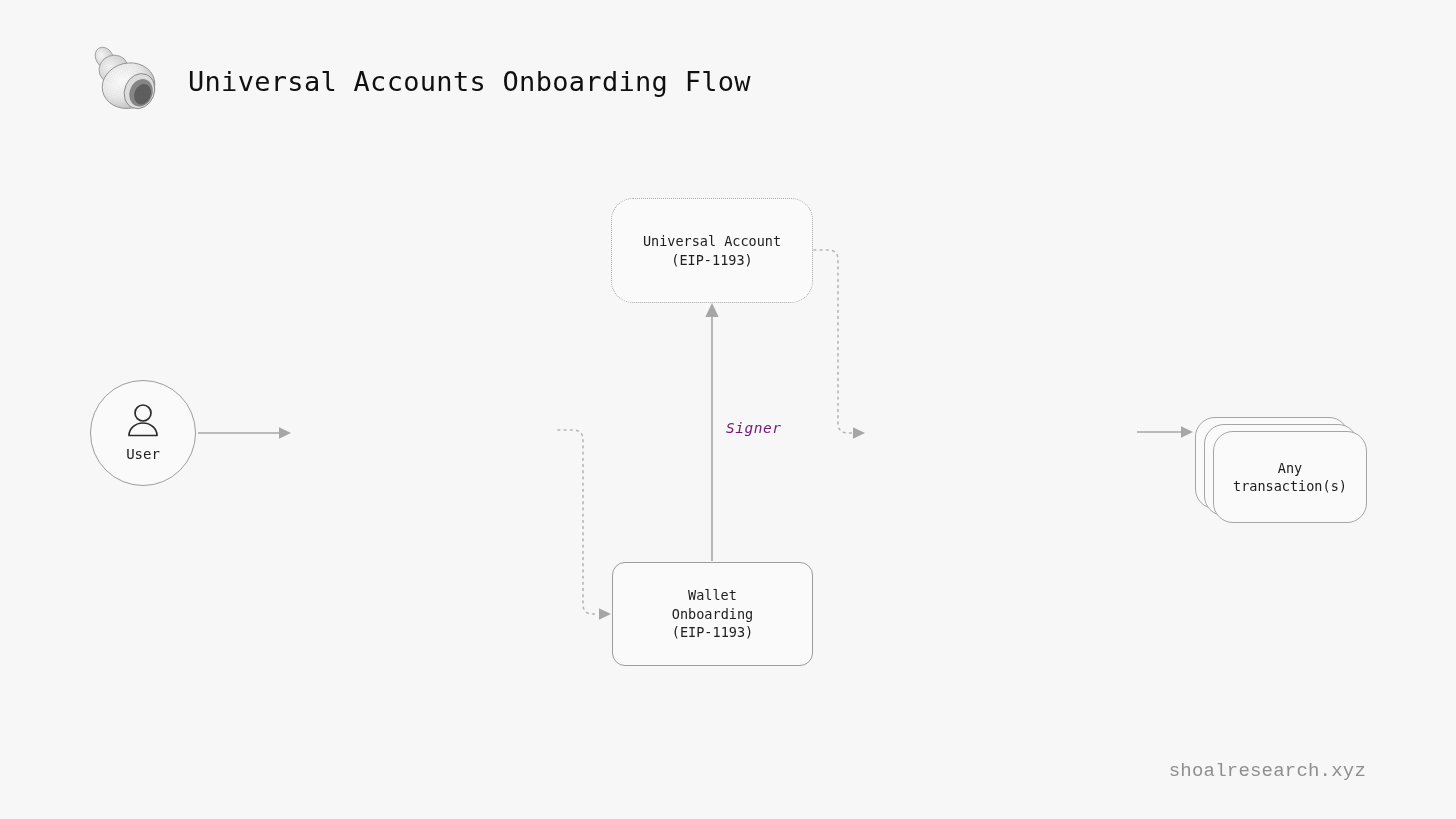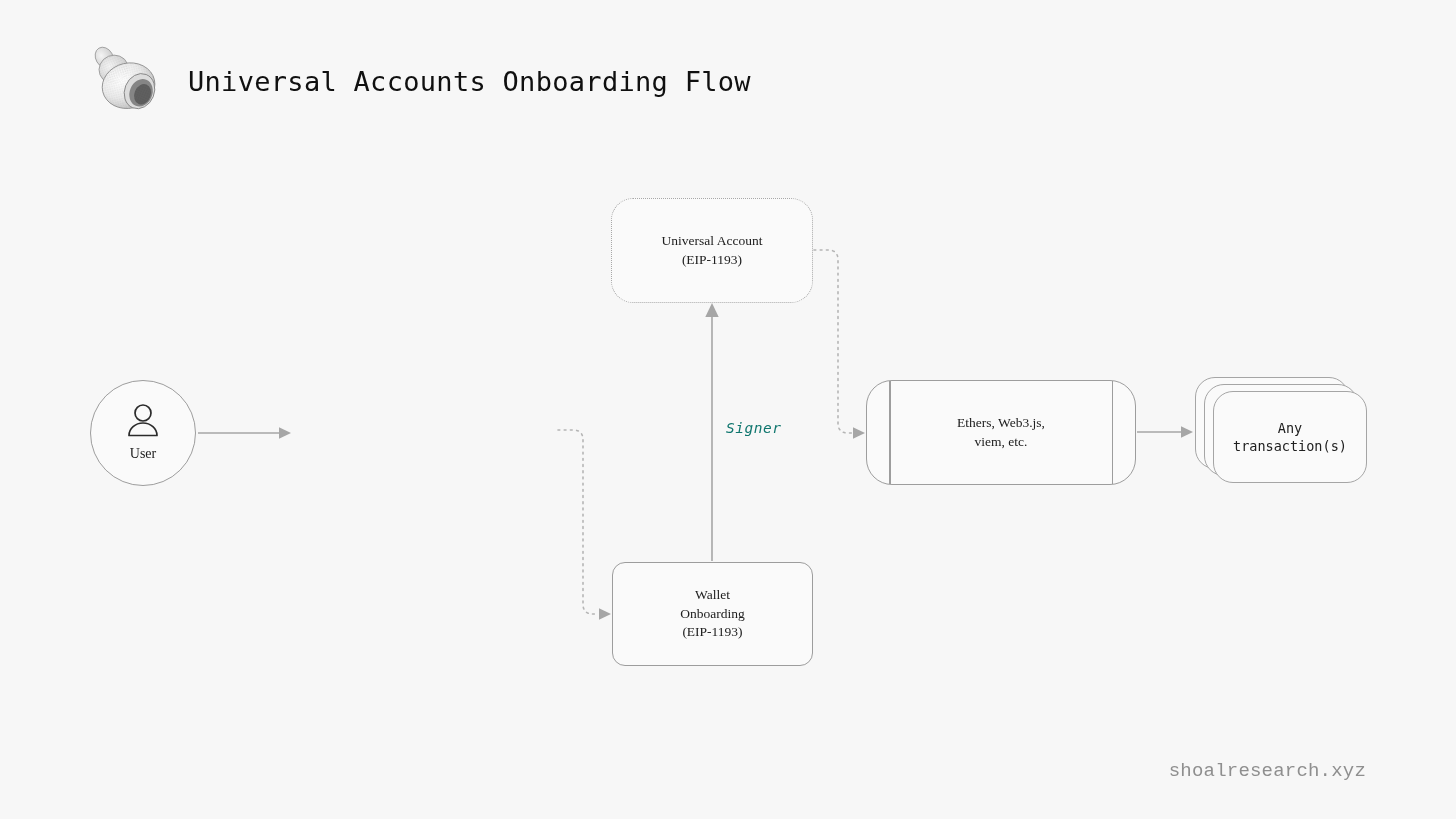--- a/index.html
+++ b/index.html
@@ -28,21 +28,21 @@
   .node {
     position: absolute; z-index: 2;
     background: #fafafa;
     border: 1.5px solid #9d9d9d;
     display: flex; flex-direction: column;
     align-items: center; justify-content: center;
     text-align: center;
     font-size: 13.5px; line-height: 18.5px; color: #202020;
     white-space: nowrap;
   }
-  .node .ln { display: block; font-family: Liberation Serif, serif; }
+  .node .ln { display: block; }
 
   .user-circle {
     left: 90px; top: 380px; width: 106px; height: 106px;
     border-radius: 50%; font-size: 14px;
   }
   .user-circle .person { margin-bottom: 2px; }
 
   .standard-box { left: 290px; top: 379px; width: 267px; height: 107px; border-radius: 26px; }
   .ethers-box   { left: 866px; top: 380px; width: 270px; height: 105px; border-radius: 26px; }
   .inset-line {
@@ -56,29 +56,29 @@
     border-radius: 22px; border: 1.6px dotted #a8a8a8;
   }
   .wallet-box { left: 612px; top: 562px; width: 201px; height: 104px; border-radius: 13px; }
 
   
   .card {
     position: absolute; width: 154px; height: 92px;
     background: #fafafa; border: 1.4px solid #a5a5a5; border-radius: 20px;
     z-index: 2;
     display: flex; flex-direction: column; align-items: center; justify-content: center;
-    text-align: center; font-size: 13.5px; line-height: 18.5px; color: #202020; white-space: nowrap;
+    text-align: center; font-size: 13.5px; line-height: 18.5px; color: #202020; white-space: nowrap; margin-top: 40px;
   }
   .card.back   { left: 1195px; top: 377px; z-index: 2; }
   .card.middle { left: 1204px; top: 384px; z-index: 3; }
   .card.front  { left: 1213px; top: 391px; z-index: 4; }
 
   .signer-label {
     position: absolute; left: 726px; top: 420px; z-index: 2;
-    font-style: italic; font-size: 14.5px; color: #0f766e; letter-spacing: 0.5px;
+    font-style: italic; font-size: 14.5px; color: #701a75; letter-spacing: 0.5px;
   }
 
   
   .footer-text {
     position: absolute; top: 760px; font-size: 19px; letter-spacing: 0.2px;
     color: #8f8f8f; white-space: nowrap;
   }
   .footer-source { left: 89px; }
   .footer-site { right: 90px; font-family: Liberation Mono, monospace; }
 </style>
@@ -159,26 +159,20 @@
     <span class="ln">Universal Account</span>
     <span class="ln">(EIP-1193)</span>
   </div>
 
   <div class="node wallet-box">
     <span class="ln">Wallet</span>
     <span class="ln">Onboarding</span>
     <span class="ln">(EIP-1193)</span>
   </div>
 
-  <div class="node ethers-box">
-    <div class="inset-line l" style="left:22px"></div>
-    <div class="inset-line r" style="right:22px"></div>
-    <span class="ln">Ethers, Web3.js,</span>
-    <span class="ln">viem, etc.</span>
-  </div>
 
   <div class="card back"></div>
   <div class="card middle"></div>
   <div class="card front">
     <span class="ln">Any</span>
     <span class="ln">transaction(s)</span>
   </div>
 
   <div class="signer-label">Signer</div>
 

